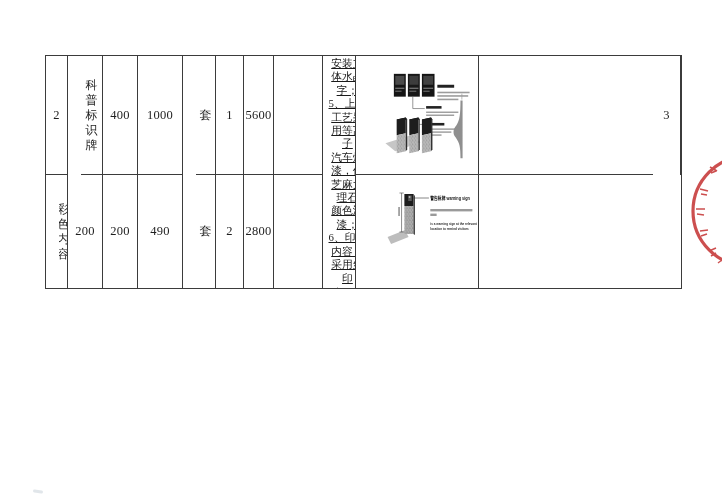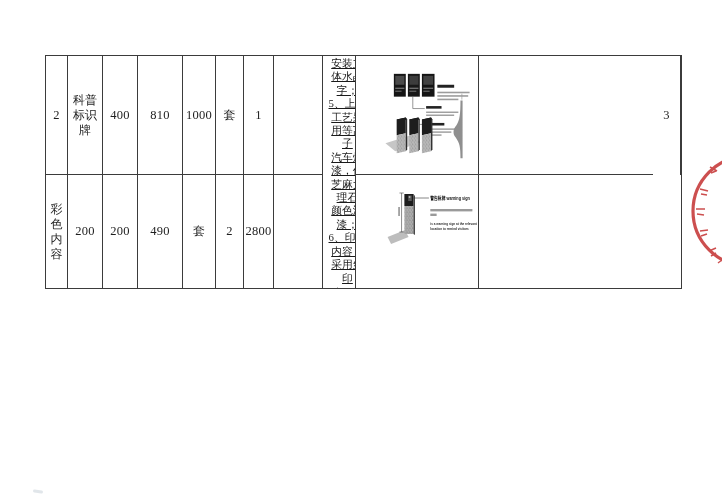--- a/index.html
+++ b/index.html
@@ -19,21 +19,21 @@
   .cell{
     border-right:1.4px solid #3b3b3b;
     border-bottom:1.4px solid #3b3b3b;
     box-sizing:border-box;
     display:flex;align-items:center;justify-content:center;
     text-align:center;color:#1e1e1e;overflow:hidden;position:relative;
   }
   .cell.lc{border-right:none;}
   .cell.lr{border-bottom:none;}
   .num{font-size:12.5px;letter-spacing:.3px;}
-  .cname{font-size:12px;line-height:15px;padding:0 4px;}
+  .cname{font-size:12px;line-height:15px;padding:0 4px;margin-left:13px;}
   .remarks{
     grid-row:span 2;border-bottom:none;
     align-items:flex-start;justify-content:flex-start;text-align:center;
     font-size:10.8px;line-height:13.4px;white-space:pre-line;
     padding:1px 14px 0 3px;color:#1a1a1a;text-decoration:underline;
   }
   .figcell{padding:0;align-items:stretch;justify-content:stretch;}
   .figcell svg{display:block;width:100%;height:100%;}
 
   
@@ -46,24 +46,24 @@
 </head>
 <body>
 
 <div id="page">
 
   <div id="sheet">
 
     <div class="cell num">2</div>
     <div class="cell cname">科普标识牌</div>
     <div class="cell num">400</div>
-    <div class="cell num">810</div>
     <div class="cell num">1000</div>
     <div class="cell cname">套</div>
     <div class="cell num">1</div>
+    <div class="cell num">5600</div>
     <div class="cell"></div>
 
     <div class="cell remarks">安装立体水晶字；
 5、上漆工艺采用等离子
 汽车烤漆，仿芝麻大理石
 颜色油漆；
 6、印制内容，采用丝印
 （UV）彩色内容；二维码
 印制；
 7、内置音响，30W大牌

